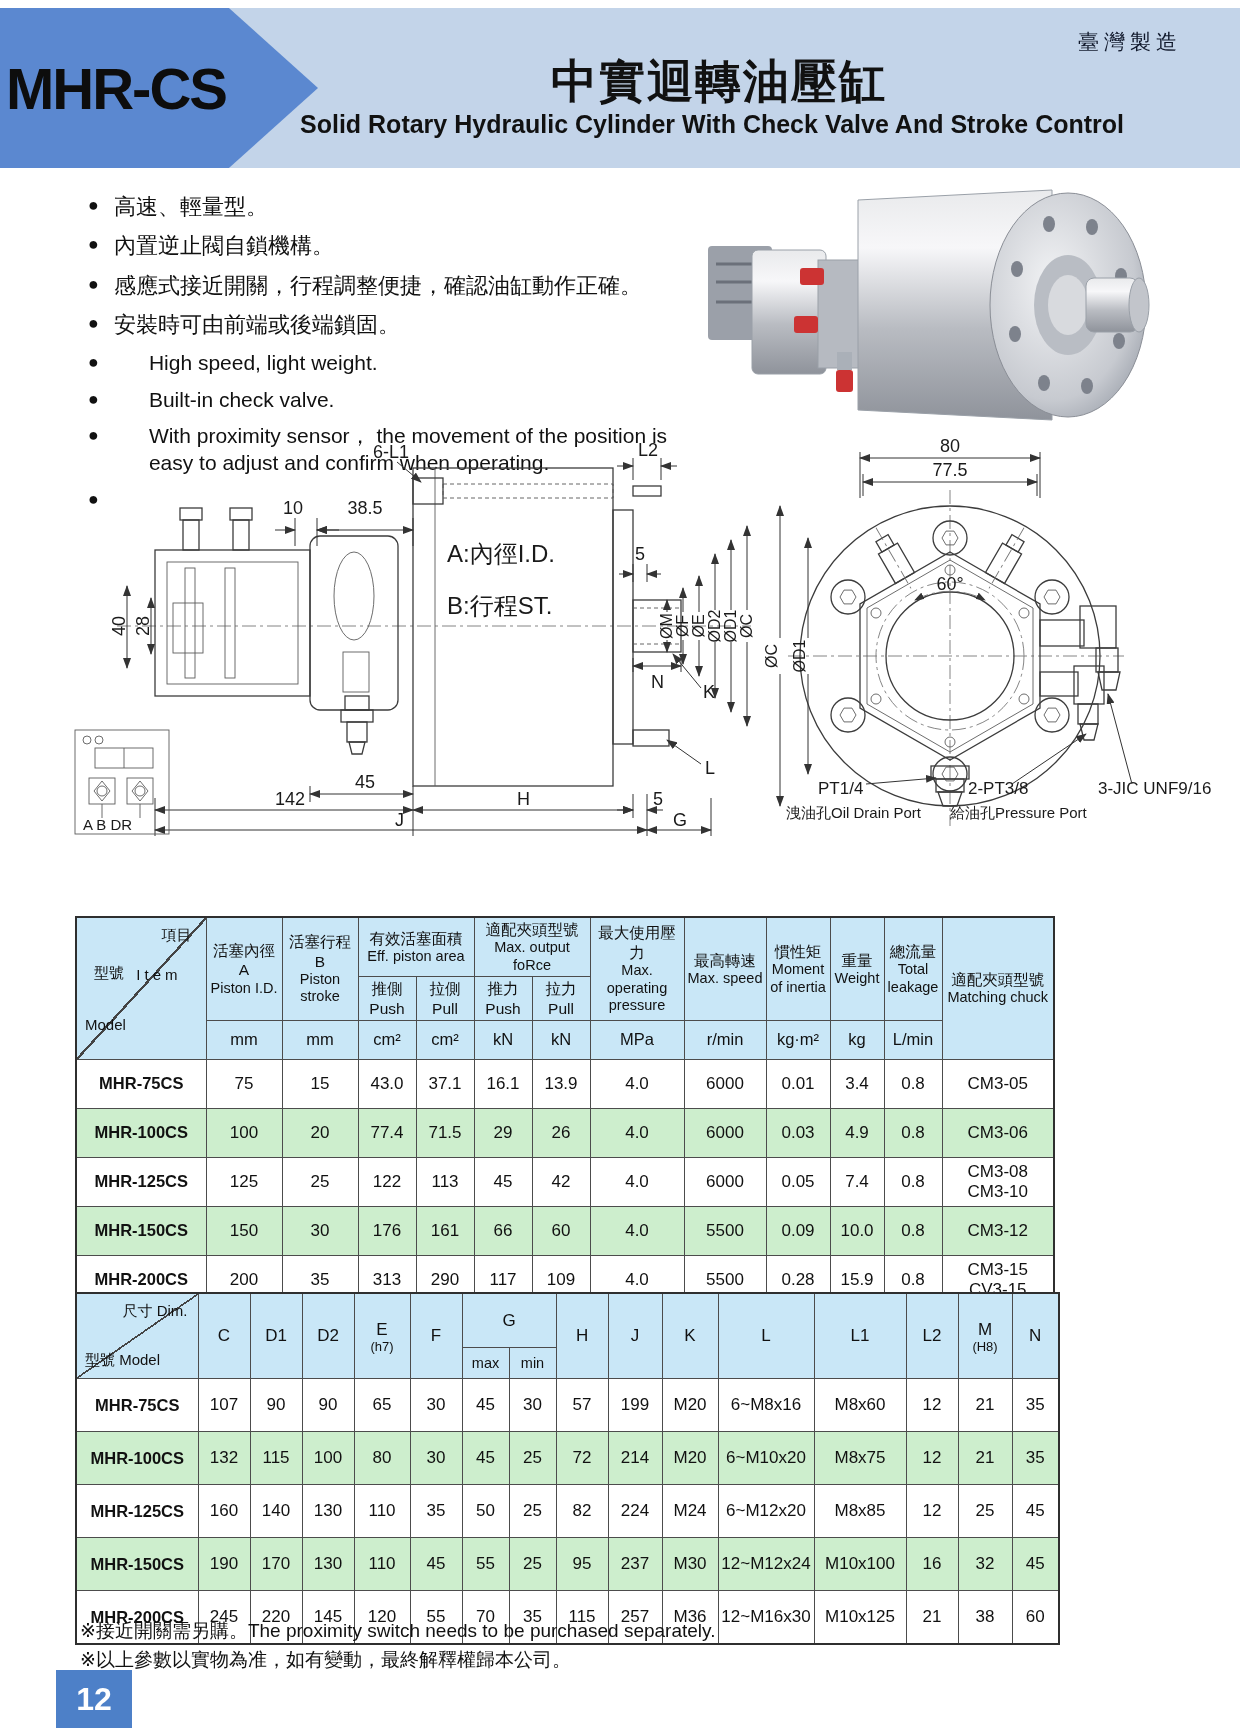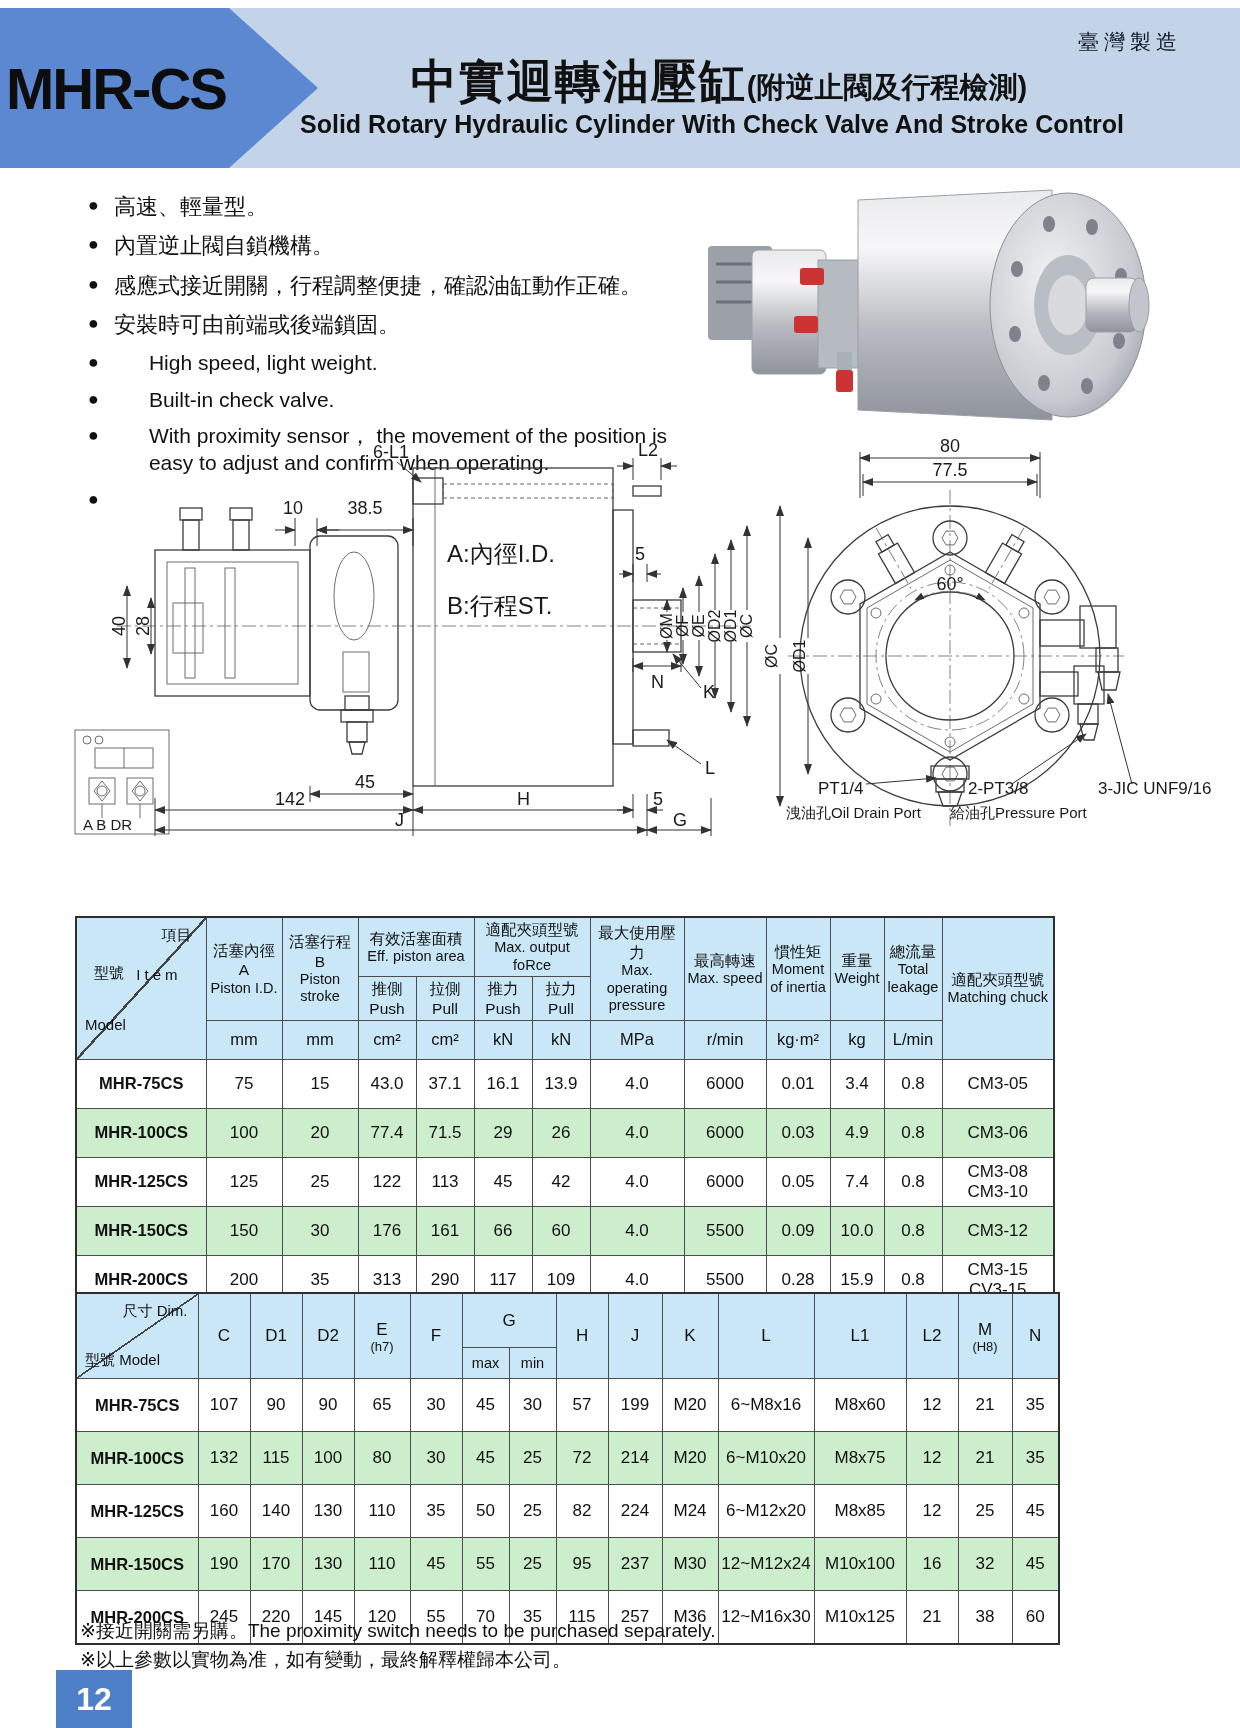--- a/index.html
+++ b/index.html
@@ -83,21 +83,20 @@
 
 <div class="page">
 
   <div class="banner">
     <div class="arrow">
       <span>MHR-CS</span>
     </div>
     <div class="made-in">臺灣製造</div>
     <div class="title-zh">
       <span class="big">中實迴轉油壓缸</span>
-      <span class="paren">(附逆止閥及行程檢測)</span>
     </div>
     <div class="title-en">Solid Rotary Hydraulic Cylinder With Check Valve And Stroke Control</div>
   </div>
 
   <div class="features">
     <ul class="f-zh">
       <li>
           <span class="dot">●</span>
           <span class="ft">高速、輕量型。</span>
         </li>

